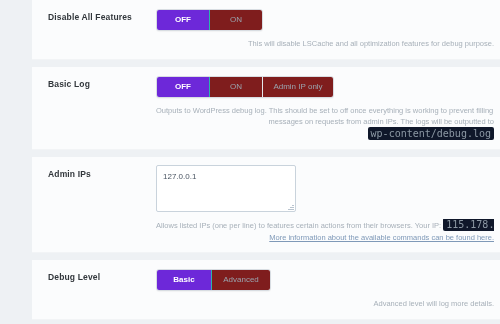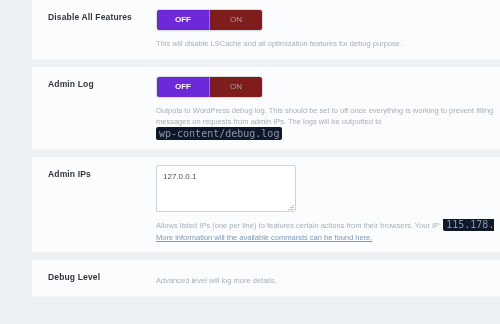--- a/index.html
+++ b/index.html
@@ -82,20 +82,21 @@
   .seg.w-basic { width: 54px; }
   .seg.w-advanced { width: 58px; }
 
   
   .desc {
     font-size: 7.5px;
     color: #a7b0b9;
     line-height: 11.5px;
     margin-top: 7px;
     padding-right: 2px;
+    text-align: right;
   }
   .desc .code {
     font-family: "DejaVu Sans Mono", monospace;
     font-size: 10px;
     background: #0f172a;
     color: #8c98a4;
     border-radius: 2px;
     padding: 1px 3px;
     white-space: nowrap;
   }
@@ -152,26 +153,27 @@
         <div class="seg w-on">ON</div>
       </div>
       <div class="desc">This will disable LSCache and all optimization features for debug purpose.</div>
     </div>
   </div>
 
   <div class="row-gap"></div>
 
   <div class="row">
     <div class="label-cell">
-      <div class="label">Admin Log</div>
+      <div class="label">Basic Log</div>
     </div>
     <div class="field-cell">
       <div class="btn-group">
         <div class="seg w-off active">OFF</div>
         <div class="seg w-on">ON</div>
+        <div class="seg w-adminip">Admin IP only</div>
       </div>
       <div class="desc">
         <div class="nowrap-line">Outputs to WordPress debug log. This should be set to off once everything is working to prevent filling the disk. The Admin</div>
         <div><span>messages on requests from admin IPs. The logs will be outputted to</span> <span class="code">wp-content/debug.log</span></div>
       </div>
     </div>
   </div>
 
   <div class="row-gap"></div>
 
@@ -183,31 +185,35 @@
       <div class="textarea-box">
         <span>127.0.0.1</span>
         <span class="resize-grip">
             <i></i>
             <i></i>
             <i></i>
           </span>
       </div>
       <div class="desc">
         <div class="nowrap-line"><span>Allows listed IPs (one per line) to features certain actions from their browsers. Your IP:</span> <span class="code">115.178.255.166</span></div>
-        <div><a class="link" href="#">More information will the available commands can be found here.</a></div>
+        <div><a class="link" href="#">More information about the available commands can be found here.</a></div>
       </div>
     </div>
   </div>
 
   <div class="row-gap"></div>
 
   <div class="row">
     <div class="label-cell">
       <div class="label">Debug Level</div>
     </div>
     <div class="field-cell">
+      <div class="btn-group">
+        <div class="seg w-basic active">Basic</div>
+        <div class="seg w-advanced">Advanced</div>
+      </div>
       <div class="desc">Advanced level will log more details.</div>
     </div>
   </div>
 
   <div class="row-gap"></div>
 
 </div>
 
 </body></html>

